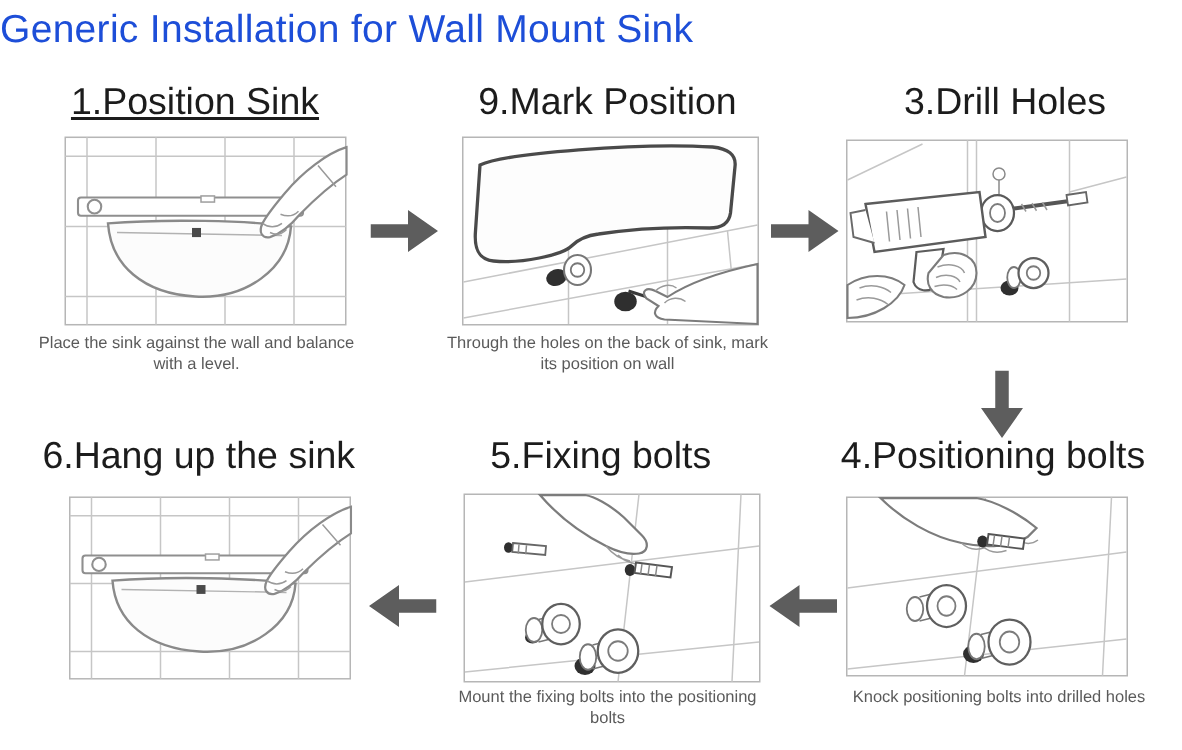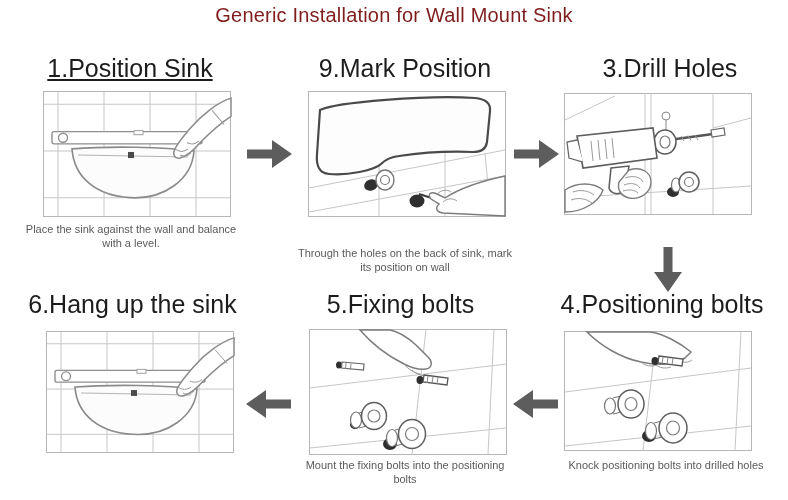--- a/index.html
+++ b/index.html
@@ -1,22 +1,22 @@
 <!DOCTYPE html>
 <html><head>
 <meta charset="utf-8">
 <style>
   html,body { margin:0; padding:0; background:#ffffff; }
   .page {
     position:relative; width:788px; height:500px; background:#ffffff;
     font-family:"Liberation Sans", sans-serif; overflow:hidden;
   }
   .title {
-    position:absolute; top:4px; left:0; width:100%; text-align:center;
-    font-size:20px; color:#7f1d1d; letter-spacing:0.2px;
+    position:absolute; top:4px; left:0; width:100%; 
+    font-size:26px; color:#1d4ed8; letter-spacing:0.2px;
   }
   .head {
     position:absolute; font-size:25px; color:#1c1c1c; text-align:center;
     white-space:nowrap;
   }
   .caption {
     position:absolute; font-size:11px; color:#5a5a5a; text-align:center;
     line-height:1.3;
   }
   .ill { position:absolute; background:#ffffff; }
@@ -148,21 +148,21 @@
   <div class="caption" style="left:22px; top:222px; width:218px;">Place the sink against the wall and balance with a level.</div>
 
   <svg class="arrow" style="left:247px; top:139px;" width="46" height="30" viewBox="0 0 46 30">
     <use href="#arrow-right" fill="#5d5d5d"></use>
   </svg>
 
   <div class="head" style="left:295px; top:54px; width:220px;">9.Mark Position</div>
   <svg class="ill" style="left:307px; top:90px;" width="200" height="128" viewBox="0 0 200 128" preserveAspectRatio="none">
     <use href="#ill-mark"></use>
   </svg>
-  <div class="caption" style="left:293px; top:222px; width:224px;margin-top:24px;">Through the holes on the back of sink, mark its position on wall</div>
+  <div class="caption" style="left:293px; top:222px; width:224px;">Through the holes on the back of sink, mark its position on wall</div>
 
   <svg class="arrow" style="left:514px; top:139px;" width="46" height="30" viewBox="0 0 46 30">
     <use href="#arrow-right" fill="#5d5d5d"></use>
   </svg>
 
   <div class="head" style="left:570px; top:54px; width:200px;">3.Drill Holes</div>
   <svg class="ill" style="left:563px; top:92px;" width="190" height="124" viewBox="0 0 190 124" preserveAspectRatio="none">
     <use href="#ill-drill"></use>
   </svg>
 

